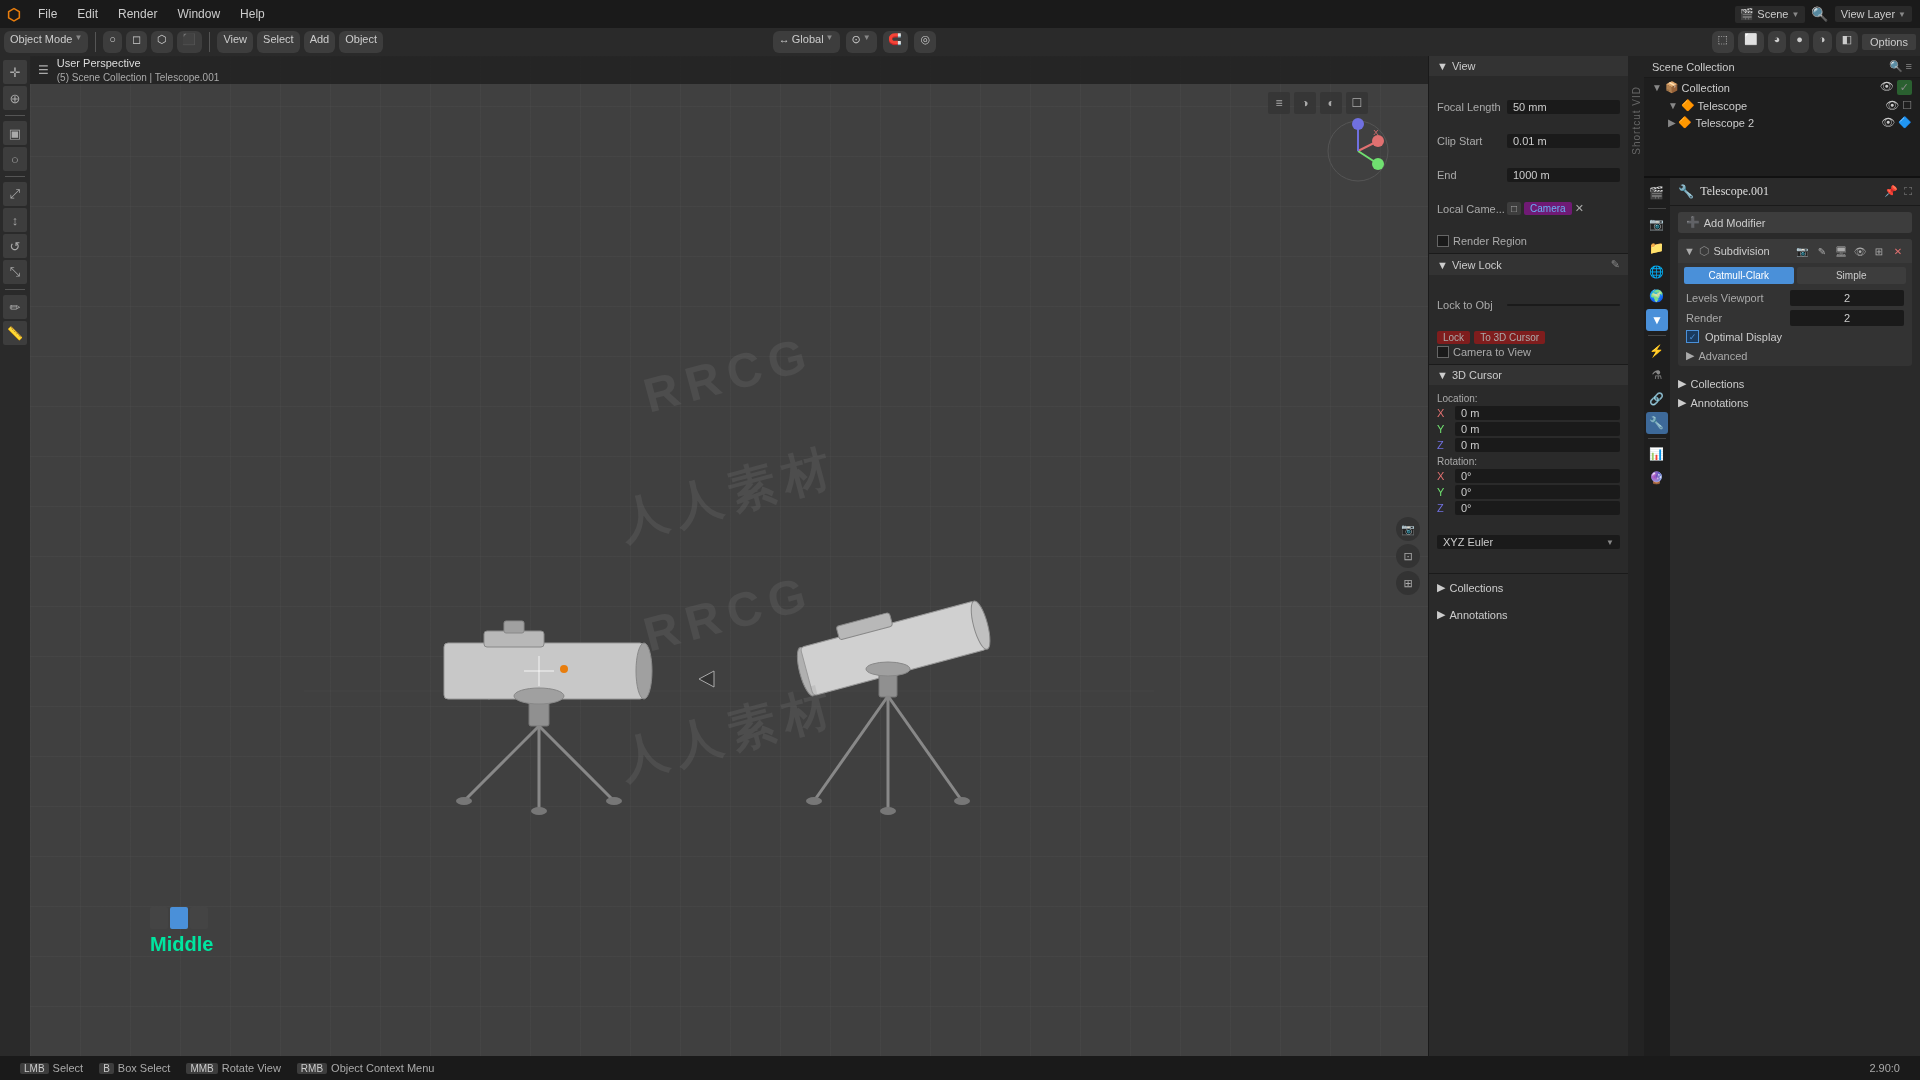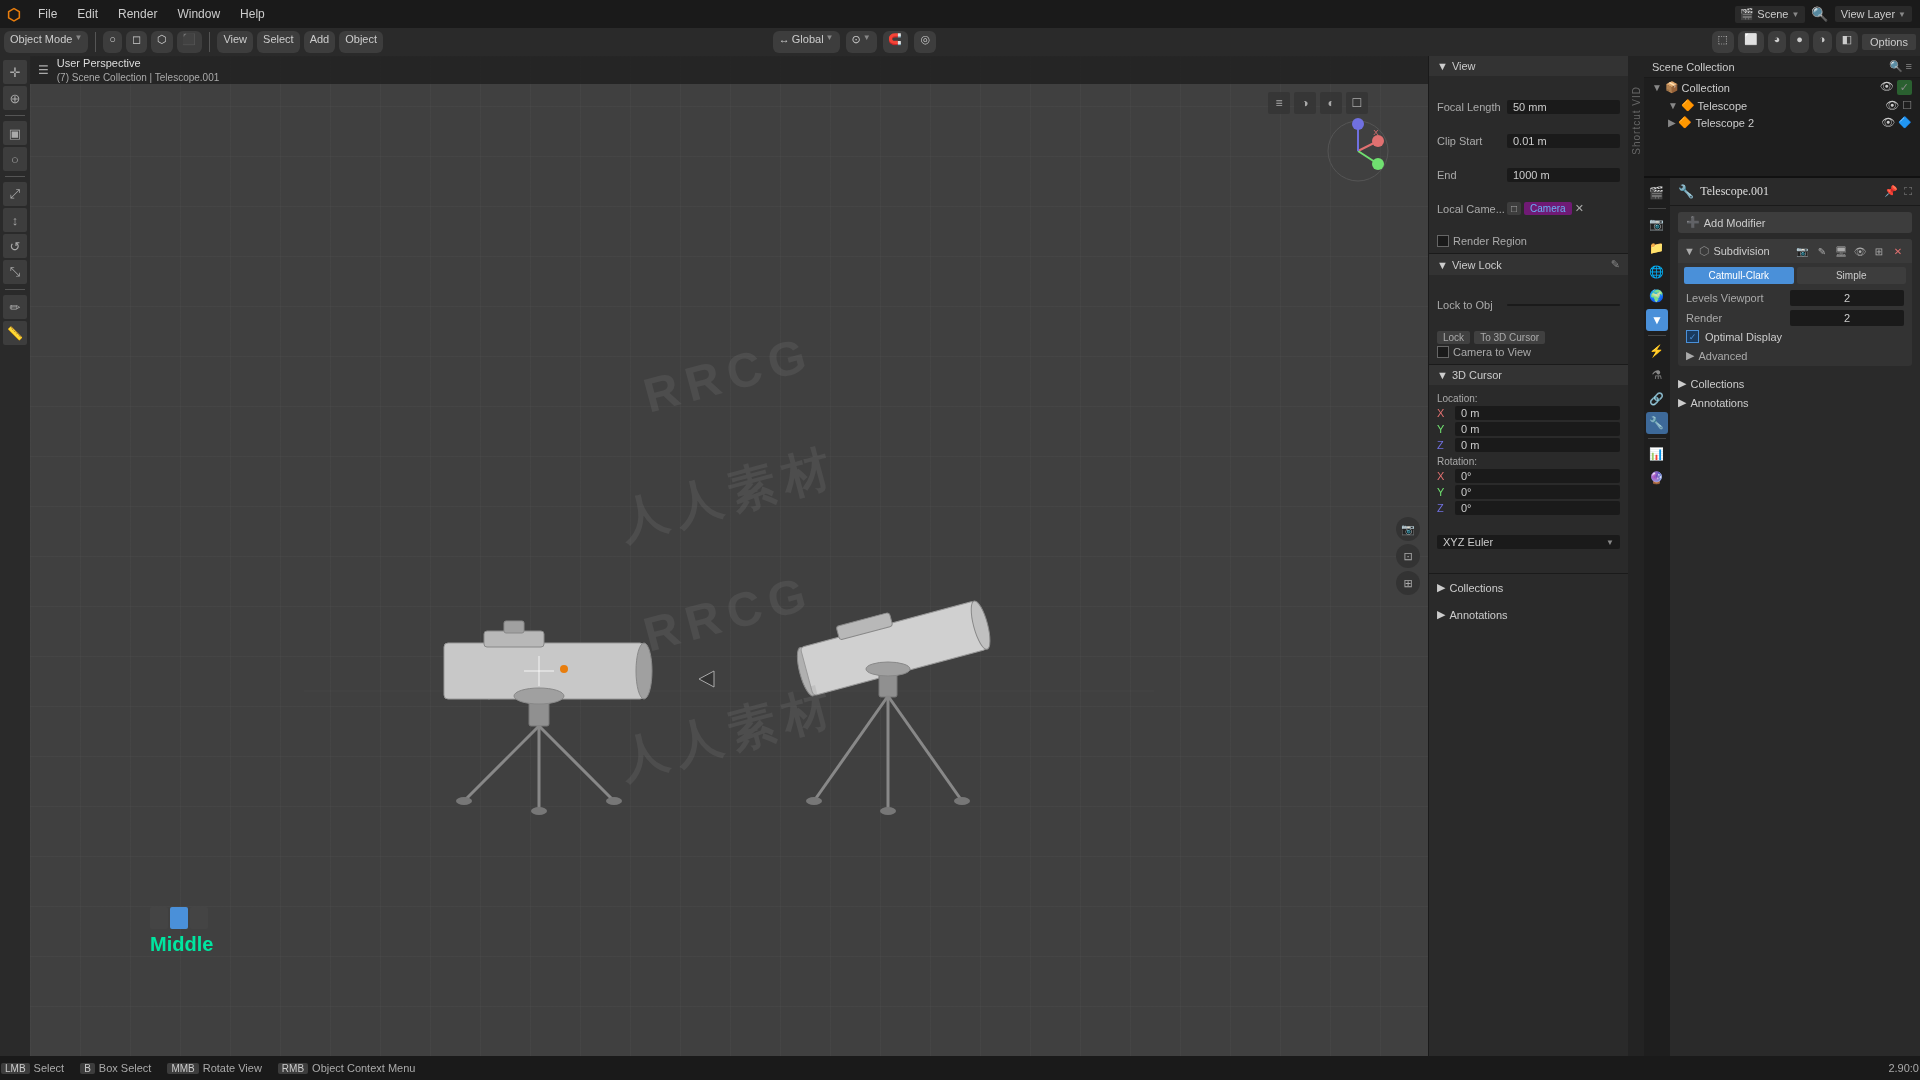--- a/index.html
+++ b/index.html
@@ -257,21 +257,21 @@
     }
     .x-btn {
       color: #aaa; cursor: pointer; font-size: 11px;
     }
 
     
     .toggle-row {
       display: flex; align-items: center; gap: 4px; margin: 2px 0;
     }
     .toggle-btn {
-      background: #404040;
+      background: #7f1d1d;
       border-radius: 2px;
       padding: 1px 6px;
       font-size: 10px;
       color: #aaa;
       cursor: pointer;
     }
 
     
     .coord-row {
       display: flex; align-items: center; gap: 4px; margin: 2px 0;
@@ -454,21 +454,21 @@
       font-size: 11px;
     }
 
     
     .status-bar {
       position: absolute;
       bottom: 0; left: 0; right: 0;
       height: 24px;
       background: #1a1a1a;
       display: flex; align-items: center;
-      padding: 0 1px;
+      padding: 0 20px;
       gap: 16px;
       font-size: 11px;
       color: #aaa;
       z-index: 100;
     }
     .status-item {
       display: flex; align-items: center; gap: 4px;
     }
     .status-key {
       background: #3d3d3d;
@@ -716,21 +716,21 @@
       <div class="watermark-text">人人素材</div>
       <div class="watermark-text">RRCG</div>
       <div class="watermark-text">人人素材</div>
     </div>
 
     <div class="viewport-header">
       <span style="color:#aaa;font-size:12px;cursor:pointer;">☰</span>
       <div>
         <span style="font-size:11px;color:#ddd;text-align:right;">User Perspective</span>
         <br>
-        <span style="font-size:10px;color:#aaa;">(7) Scene Collection | Telescope.001</span>
+        <span style="font-size:10px;color:#aaa;">(5) Scene Collection | Telescope.001</span>
       </div>
     </div>
 
     <div class="viewport-top-right">
       <div class="vp-icon-btn">≡</div>
       <div class="vp-icon-btn">◑</div>
       <div class="vp-icon-btn">◐</div>
       <div class="vp-icon-btn">☐</div>
     </div>
 

